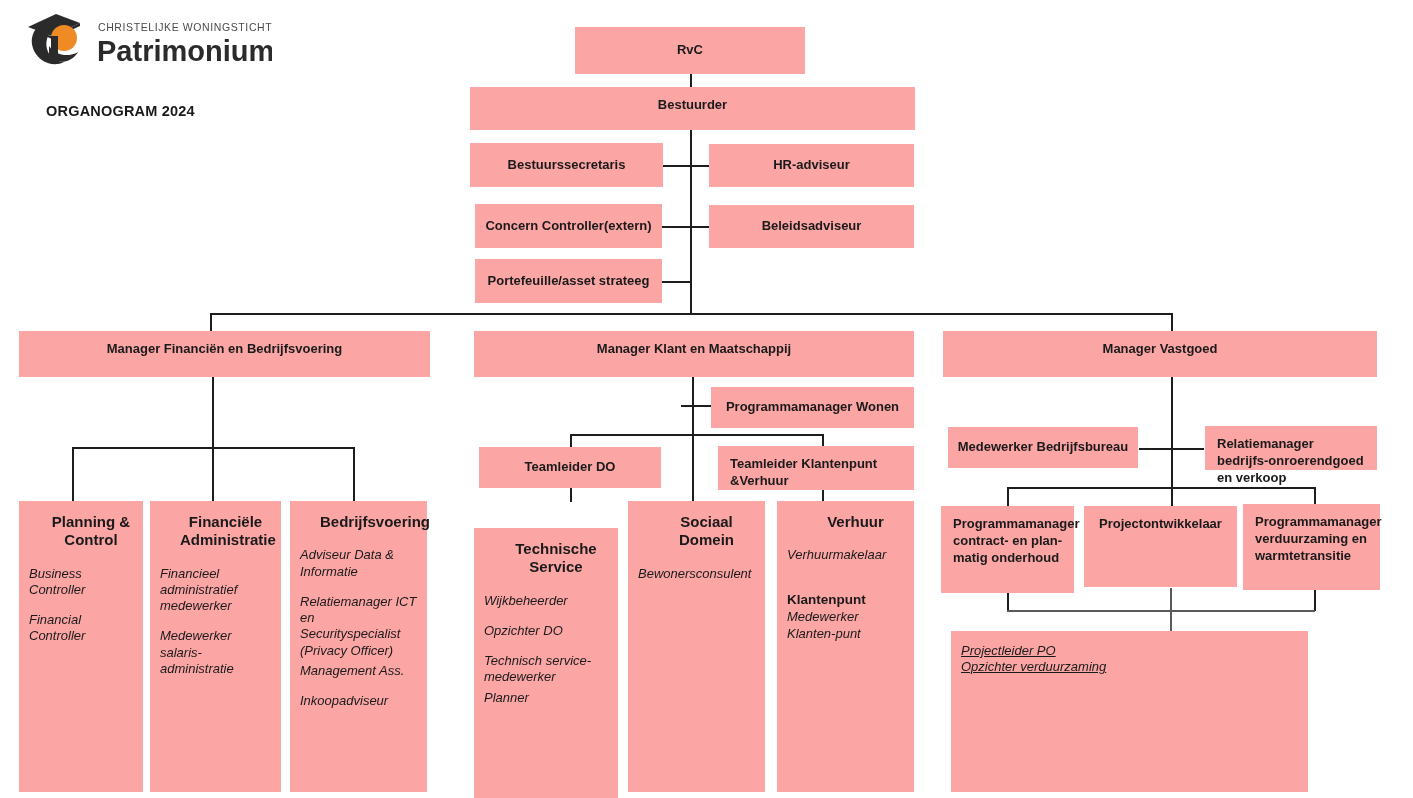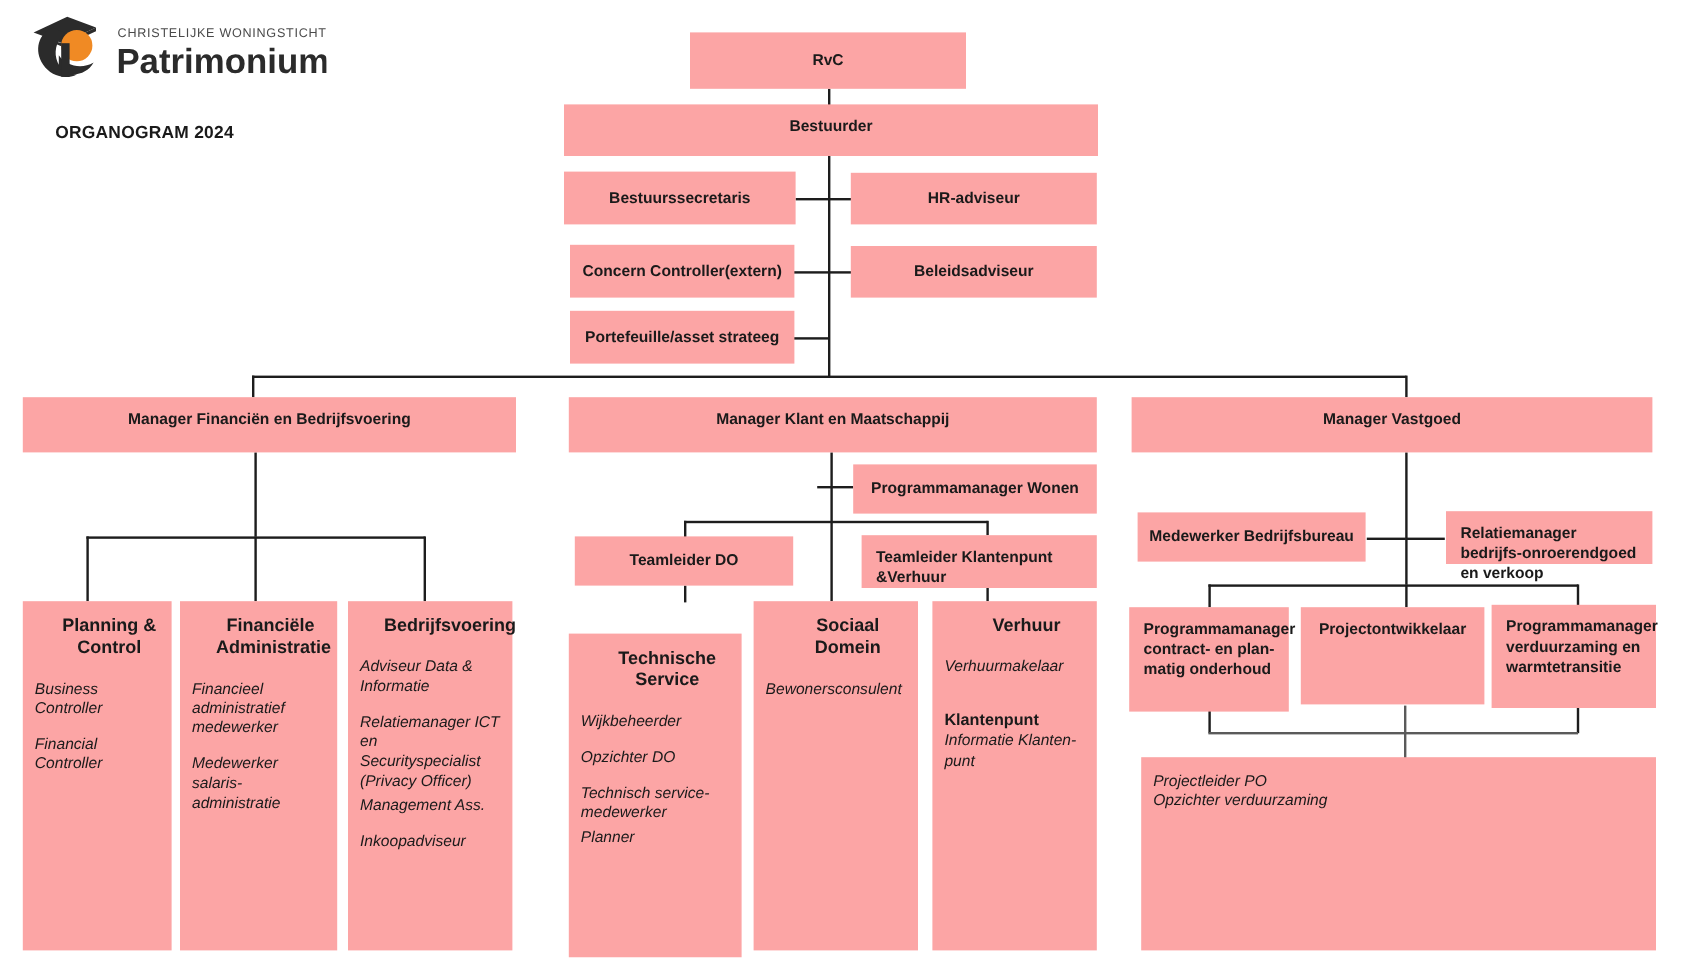--- a/index.html
+++ b/index.html
@@ -220,31 +220,31 @@
 
   <div class="box dept" style="left:628px; top:501px; width:137px; height:291px;">
     <div class="dept-title">Sociaal Domein</div>
     <div class="role">Bewonersconsulent</div>
   </div>
 
   <div class="box dept" style="left:777px; top:501px; width:137px; height:291px;">
     <div class="dept-title">Verhuur</div>
     <div class="role" style="margin-bottom:28px;">Verhuurmakelaar</div>
     <div class="subhead">Klantenpunt</div>
-    <div class="role">Informatie Klanten-punt</div>
+    <div class="role">Medewerker Klanten-punt</div>
   </div>
 
   <div class="box ctr" style="left:948px; top:427px; width:190px; height:41px;">Medewerker Bedrijfsbureau</div>
 
   <div class="box lbl-left" style="left:1205px; top:426px; width:172px; height:44px;">Relatiemanager bedrijfs-onroerendgoed en verkoop</div>
 
   <div class="box lbl-left" style="left:941px; top:506px; width:133px; height:87px;">Programmamanager contract- en plan-matig onderhoud</div>
 
   <div class="box ctr-top" style="left:1084px; top:506px; width:153px; height:81px;">Projectontwikkelaar</div>
 
   <div class="box lbl-left" style="left:1243px; top:504px; width:137px; height:86px;">Programmamanager verduurzaming en warmtetransitie</div>
 
-  <div class="box dept" style="left:951px; top:631px; width:429px; height:161px;">
+  <div class="box dept" style="left:951px; top:631px; width:357px; height:161px;text-decoration:underline;">
     <div class="role nogap">Projectleider PO</div>
     <div class="role nogap">Opzichter verduurzaming</div>
   </div>
 
 </div>
 
 </body></html>

